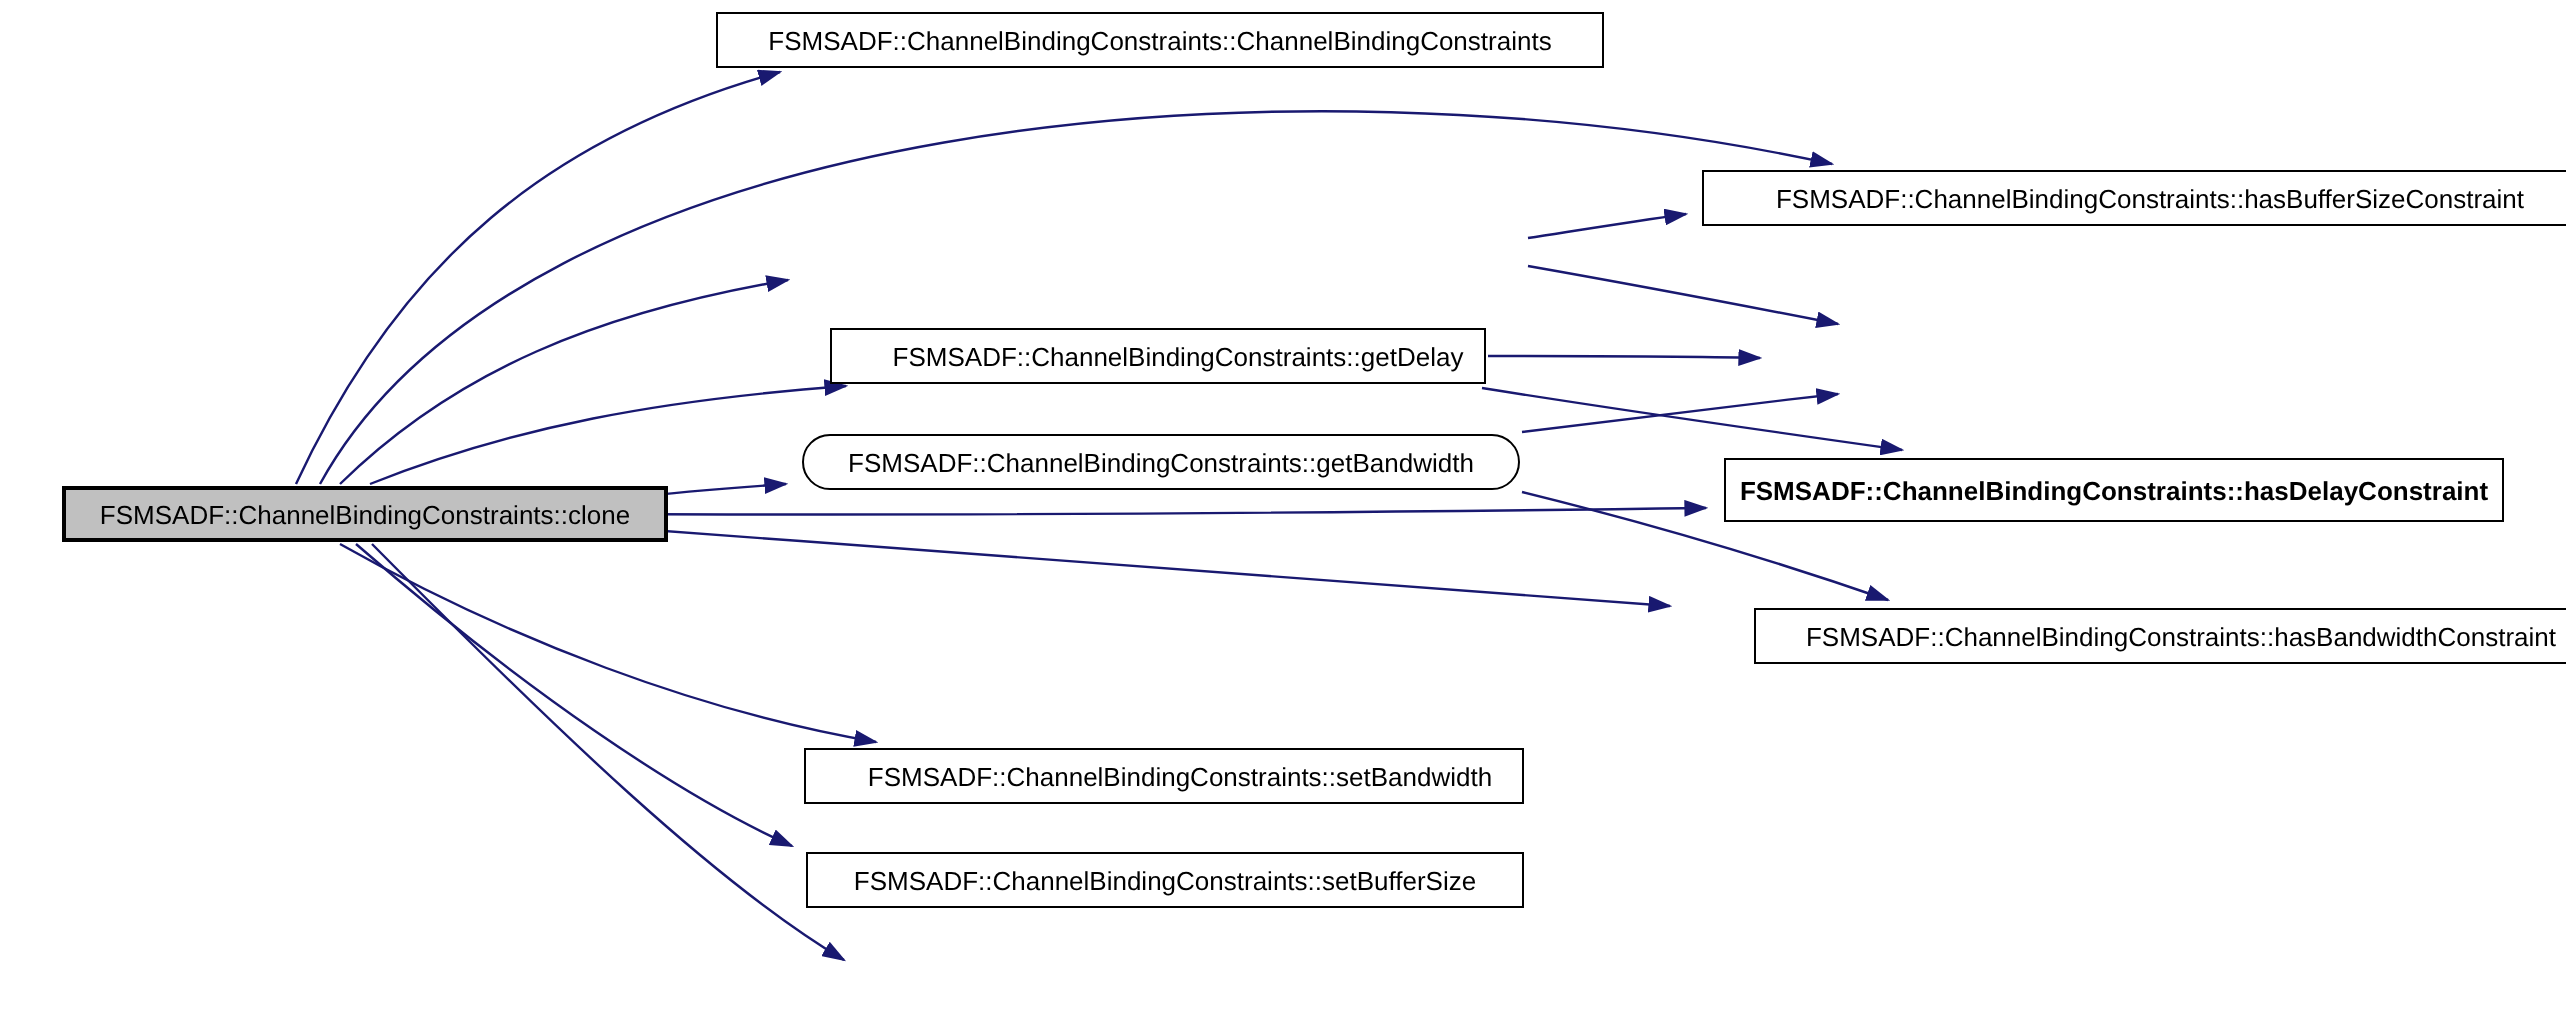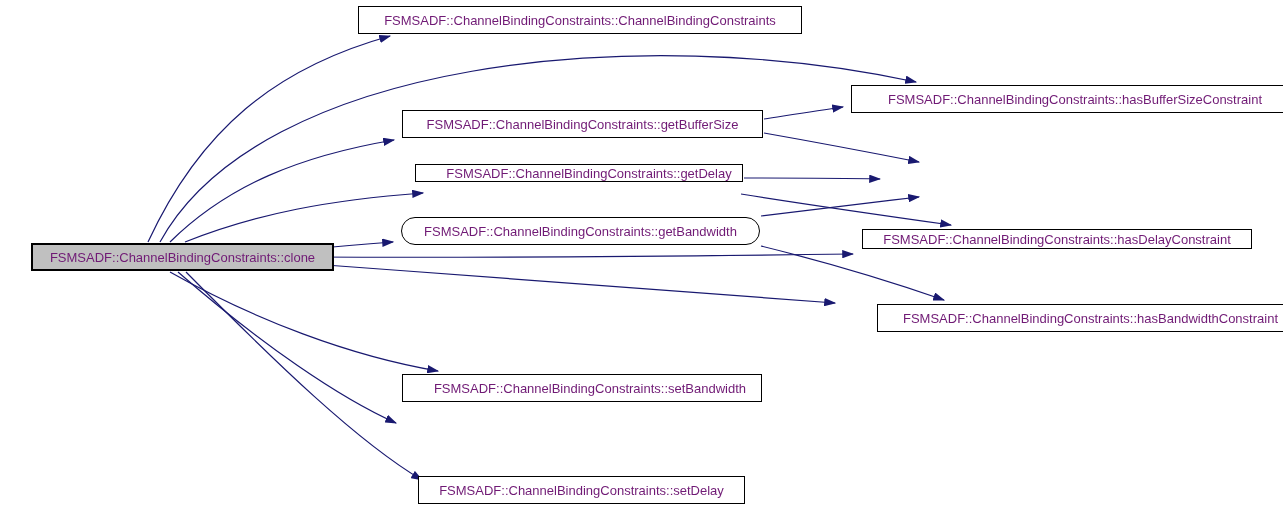--- a/index.html
+++ b/index.html
@@ -19,21 +19,21 @@
   .edge {
     fill: none;
     stroke: #191970;
     stroke-width: 1.2;
   }
   .node {
     position: absolute;
     box-sizing: border-box;
     border: 1px solid #000000;
     background: #ffffff;
-    color: #701a75;
+    color: #000000;
     font-size: 13px;
     line-height: 1;
     display: flex;
     align-items: center;
     justify-content: center;
     white-space: nowrap;
     cursor: pointer;
   }
   .node.highlight {
     background: #c0c0c0;
@@ -69,29 +69,28 @@
     <path class="edge" d="M761,216 C810,210 865,203 919,197" marker-end="url(#arrow)"></path>
     <path class="edge" d="M761,246 C830,263 895,283 944,300" marker-end="url(#arrow)"></path>
   </svg>
 
   <div class="node highlight" style="left:7px; top:243px; width:303px; height:28px;margin-left:24px;">FSMSADF::ChannelBindingConstraints::clone</div>
 
   <div class="node" style="left:358px; top:6px; width:444px; height:28px;">FSMSADF::ChannelBindingConstraints::ChannelBindingConstraints</div>
 
   <div class="node" style="left:851px; top:85px; width:448px; height:28px;">FSMSADF::ChannelBindingConstraints::hasBufferSizeConstraint</div>
 
-  <div class="node" style="left:402px; top:110px; width:361px; height:28px;">FSMSADF::ChannelBindingConstraints::getBufferSize</div>
 
-  <div class="node" style="left:415px; top:164px; width:328px; height:18px;padding-left:20px;">FSMSADF::ChannelBindingConstraints::getDelay</div>
+  <div class="node" style="left:415px; top:164px; width:328px; height:28px;padding-left:20px;">FSMSADF::ChannelBindingConstraints::getDelay</div>
 
 
   <div class="node" style="left:401px; top:217px; width:359px; height:28px;border-radius:14px;">FSMSADF::ChannelBindingConstraints::getBandwidth</div>
 
-  <div class="node" style="left:862px; top:229px; width:390px; height:20px;">FSMSADF::ChannelBindingConstraints::hasDelayConstraint</div>
+  <div class="node" style="left:862px; top:229px; width:390px; height:32px;font-weight:bold;">FSMSADF::ChannelBindingConstraints::hasDelayConstraint</div>
 
   <div class="node" style="left:850px; top:304px; width:427px; height:28px;margin-left:27px;">FSMSADF::ChannelBindingConstraints::hasBandwidthConstraint</div>
 
   <div class="node" style="left:402px; top:374px; width:360px; height:28px;padding-left:16px;">FSMSADF::ChannelBindingConstraints::setBandwidth</div>
 
+  <div class="node" style="left:403px; top:426px; width:359px; height:28px;">FSMSADF::ChannelBindingConstraints::setBufferSize</div>
 
-  <div class="node" style="left:418px; top:476px; width:327px; height:28px;">FSMSADF::ChannelBindingConstraints::setDelay</div>
 
 </div>
 
 </body></html>

